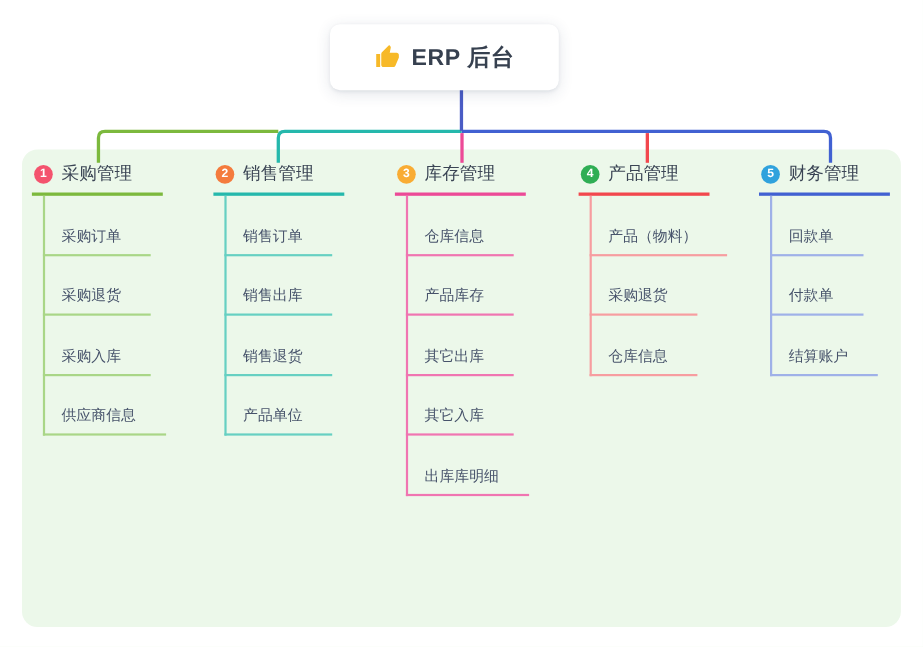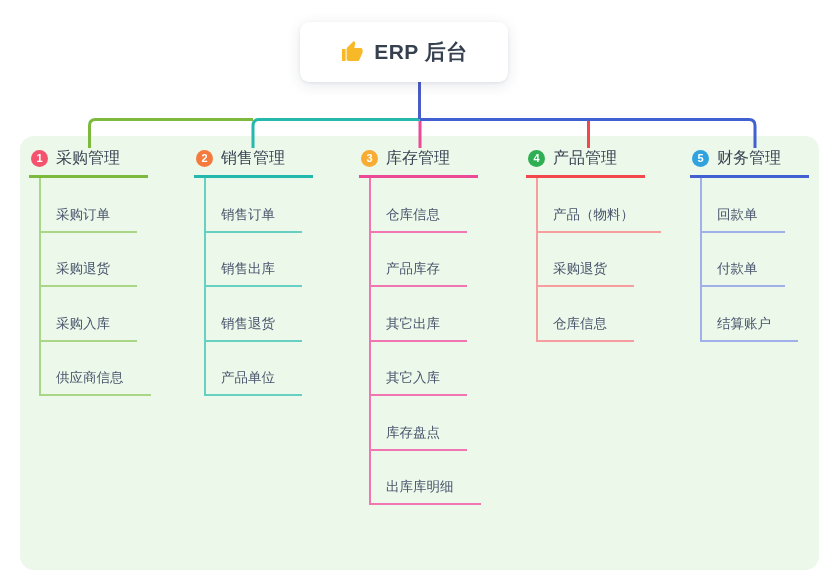--- a/index.html
+++ b/index.html
@@ -148,23 +148,20 @@
       <div class="child">
           <span class="child-label">产品库存</span>
         </div>
       <div class="child">
           <span class="child-label">其它出库</span>
         </div>
       <div class="child">
           <span class="child-label">其它入库</span>
         </div>
       <div class="child">
-          <span class="child-label">库存盘点</span>
-        </div>
-      <div class="child">
           <span class="child-label">出库库明细</span>
         </div>
     </div>
   </div>
 
   <div class="branch branch-4">
     <div class="branch-title">
       <span class="badge">4</span>
       <span>产品管理</span>
     </div>

